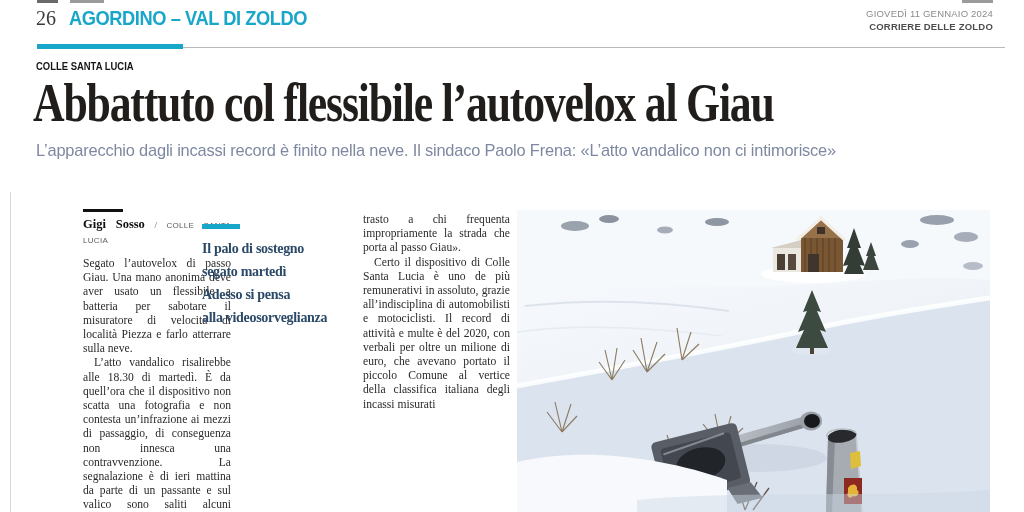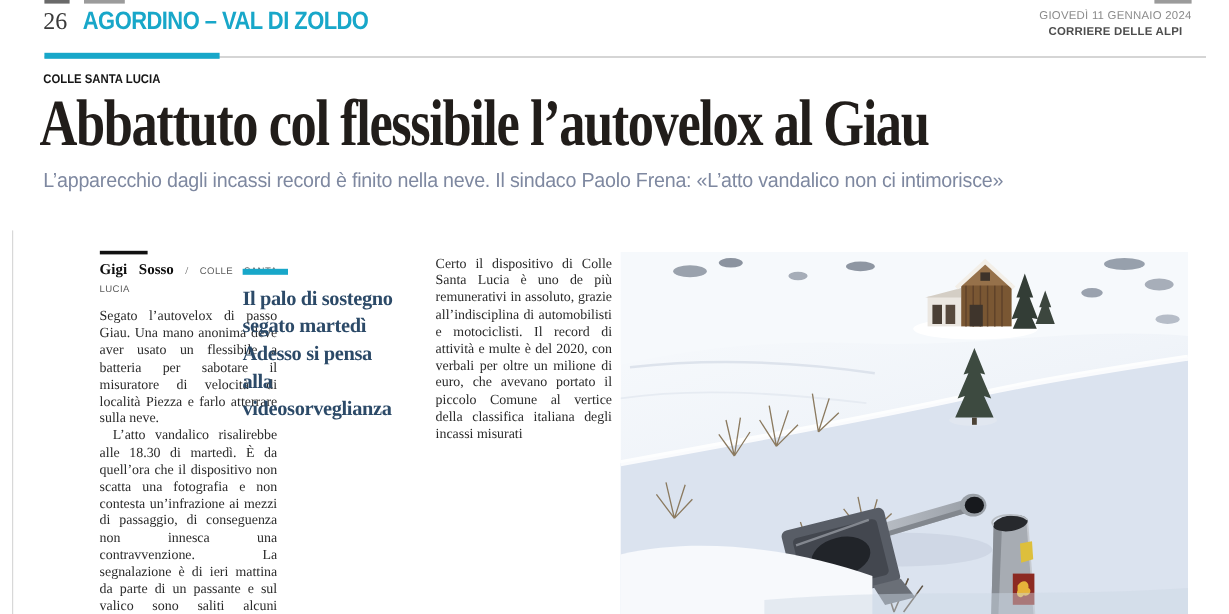--- a/index.html
+++ b/index.html
@@ -9,21 +9,21 @@
 
   
   .tick { position:absolute; top:0; height:3px; background:#9b9b9b; }
   .tick-pagenum { left:37px; width:21px; background:#6a6a6a; }
   .tick-section { left:70px; width:34px; }
   .tick-date { left:962px; width:31px; }
   .pagenum { position:absolute; left:36px; top:7px; font-size:20px; color:#3a3a3a; }
   .section { position:absolute; left:69px; top:6px; white-space:nowrap;
              font-family:"Liberation Sans", sans-serif; font-weight:bold; font-size:21px;
              letter-spacing:-0.5px; color:#18a7c9; transform:scaleX(.87); transform-origin:left top; }
-  .dateline { position:absolute; right:31px; top:8px; text-align:center;
+  .dateline { position:absolute; right:31px; top:8px; text-align:right;
               font-family:"Liberation Sans", sans-serif; }
   .date-row { font-size:9.5px; color:#8b8b8b; letter-spacing:.2px; }
   .paper-row { font-size:9.5px; font-weight:bold; color:#4d4d4d; margin-top:2px; letter-spacing:.2px; }
   .rule { position:absolute; left:37px; right:19px; top:47px; height:1px; background:#b9b9b9; }
   .rule-accent { position:absolute; left:0; top:-3px; width:146px; height:5px; background:#18a7c9; }
 
   
   .kicker { position:absolute; left:36px; top:60px; white-space:nowrap;
             font-family:"Liberation Sans", sans-serif; font-weight:bold; font-size:10.5px;
             color:#161616; transform:scaleX(.9); transform-origin:left top; }
@@ -47,39 +47,39 @@
 
   .byline { padding-top:4px; margin-bottom:9px; }
   .byline-bar { width:40px; height:2.5px; background:#111; margin-bottom:5px; }
   .byline-author { font-weight:bold; font-size:12.5px; color:#0e0e0e; }
   .byline-sep { font-size:9px; color:#555; }
   .byline-loc { font-family:"Liberation Sans", sans-serif; font-size:8px; color:#5c5c5c; letter-spacing:.3px; }
 
   .pullquote { margin-top:12px; text-align:left; }
   .pq-bar { width:38px; height:5px; background:#18a7c9; }
   .pq-lines { margin:8px 0 9px 0; }
-  .pq-line { font-weight:bold; font-size:17px; line-height:23px; letter-spacing:-0.3px; color:#2c4a68; }
+  .pq-line { font-weight:bold; font-size:14px; line-height:23px; letter-spacing:-0.3px; color:#2c4a68; }
 
   
   .photo { position:absolute; left:517px; top:5px; width:473px; height:302px; overflow:hidden; }
   .photo svg { display:block; width:473px; height:302px; }
 </style>
 </head>
 <body>
 
 <div class="page">
 
   <div class="tick tick-pagenum"></div>
   <div class="tick tick-section"></div>
   <div class="tick tick-date"></div>
   <span class="pagenum">26</span>
   <span class="section">AGORDINO – VAL DI ZOLDO</span>
   <div class="dateline">
     <div class="date-row">GIOVEDÌ 11 GENNAIO 2024</div>
-    <div class="paper-row">CORRIERE DELLE ALPI</div>
+    <div class="paper-row">CORRIERE DELLE ZOLDO</div>
   </div>
   <div class="rule">
     <div class="rule-accent"></div>
   </div>
 
   <div class="kicker">COLLE SANTA LUCIA</div>
   <h1 class="headline">Abbattuto col flessibile l’autovelox al Giau</h1>
   <div class="subhead">L’apparecchio dagli incassi record è finito nella neve. Il sindaco Paolo Frena: «L’atto vandalico non ci intimorisce»</div>
 
   <div class="body-area">
@@ -104,20 +104,21 @@
           <div class="pq-line">segato martedì</div>
           <div class="pq-line">Adesso si pensa</div>
           <div class="pq-line">alla videosorveglianza</div>
         </div>
 
       </div>
 
     </div>
 
     <div class="col col-3">
+      <p>trasto a chi frequenta impropriamente la strada che porta al passo Giau».</p>
       <p>Certo il dispositivo di Colle Santa Lucia è uno de più remunerativi in assoluto, grazie all’indisciplina di automobilisti e motociclisti. Il record di attività e multe è del 2020, con verbali per oltre un milione di euro, che avevano portato il piccolo Comune al vertice della classifica italiana degli incassi misurati</p>
     </div>
 
     <figure class="photo">
       <svg viewBox="0 0 473 302" preserveAspectRatio="none">
         <defs>
           <linearGradient id="snowbg" x1="0" y1="0" x2="0.4" y2="1">
             <stop offset="0" stop-color="#fafcfe"></stop>
             <stop offset="0.55" stop-color="#f0f4f9"></stop>
             <stop offset="1" stop-color="#e2e9f3"></stop>

